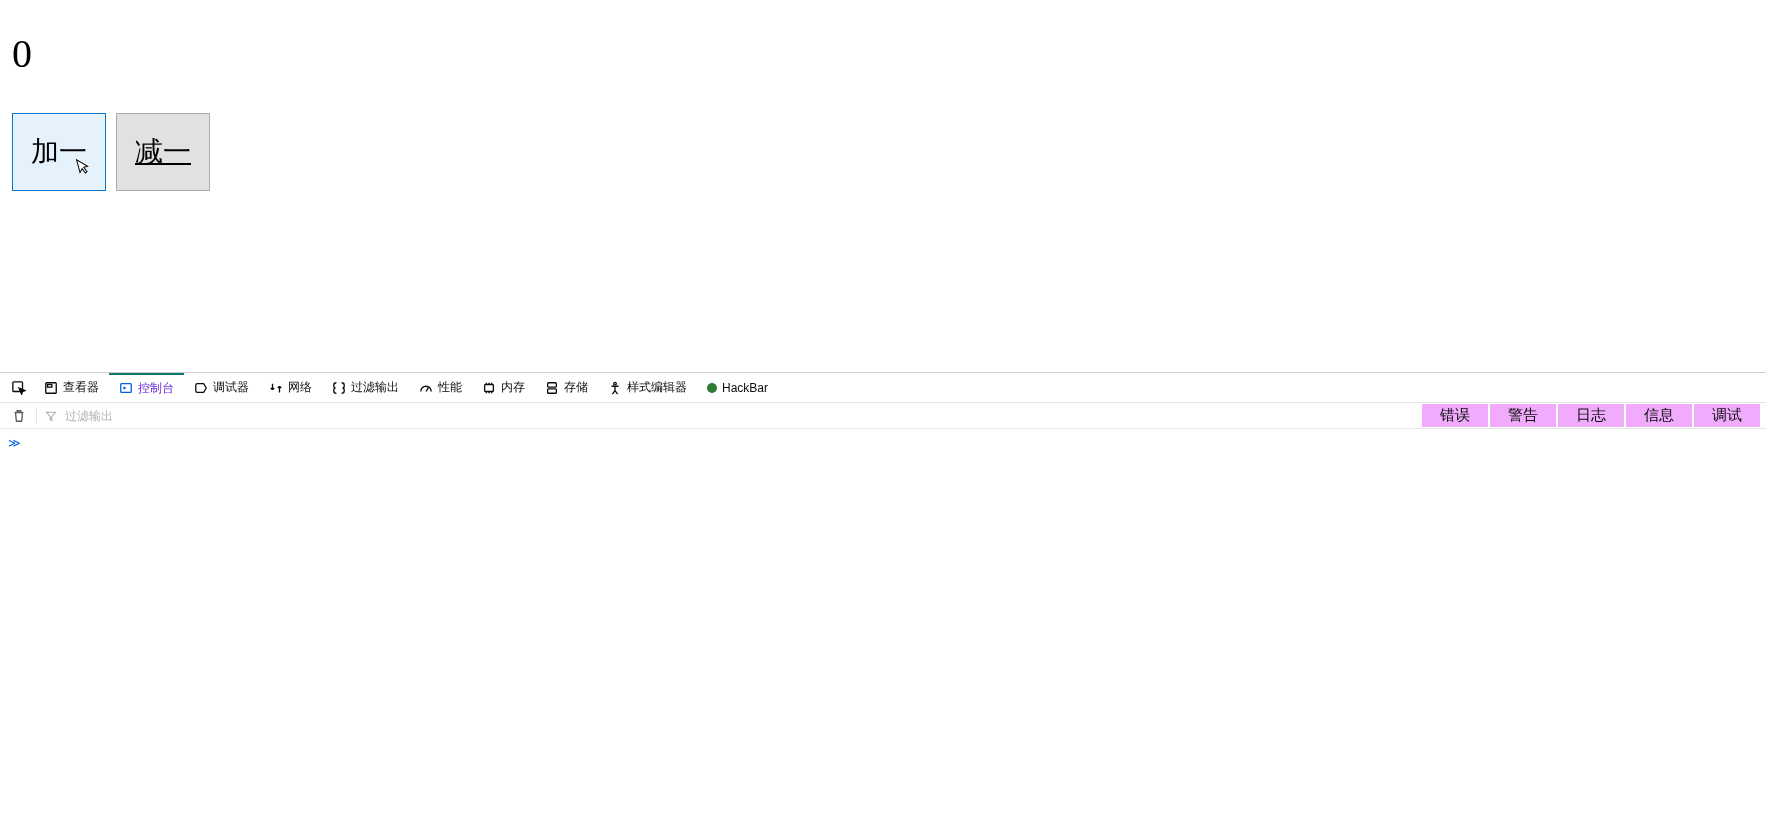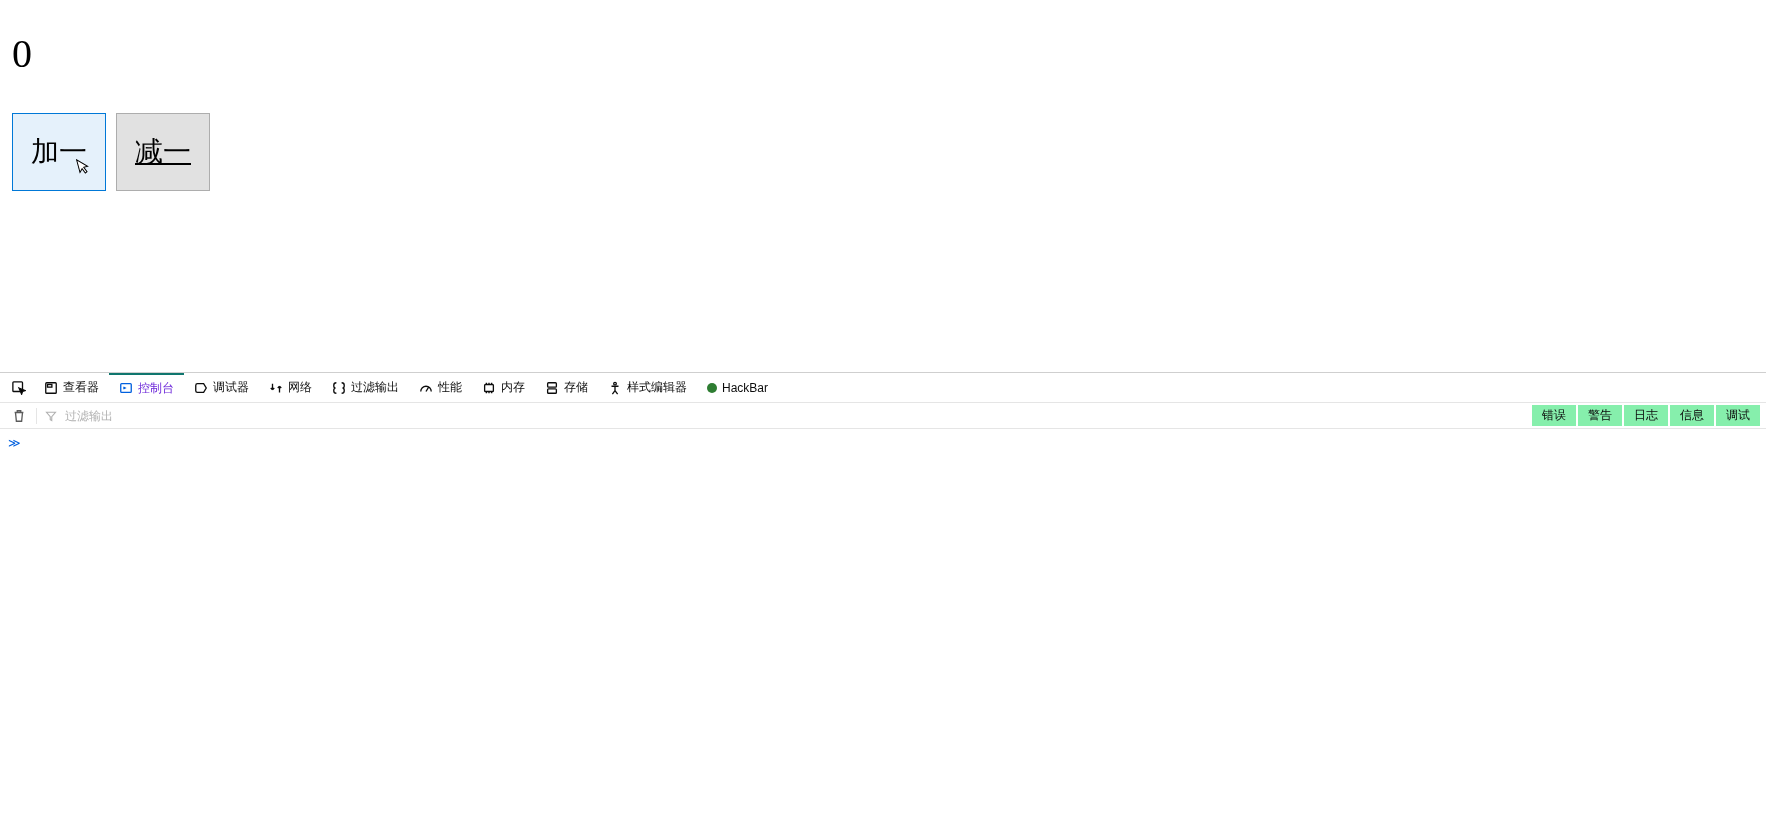--- a/index.html
+++ b/index.html
@@ -171,23 +171,23 @@
     }
     .filter-input::placeholder {
       color: #b1b1b1;
     }
     .log-filters {
       display: flex;
       gap: 2px;
       align-items: center;
     }
     .log-filter-btn {
-      font-size: 12px;
-      padding: 2px 10px;
-      background: #86efac;
+      font-size: 15px;
+      padding: 2px 18px;
+      background: #f0abfc;
       border: none;
       cursor: pointer;
       color: #0c0c0c;
     }
     .console-body {
       flex: 1;
       padding: 4px 8px;
     }
     .console-prompt {
       font-size: 12px;

